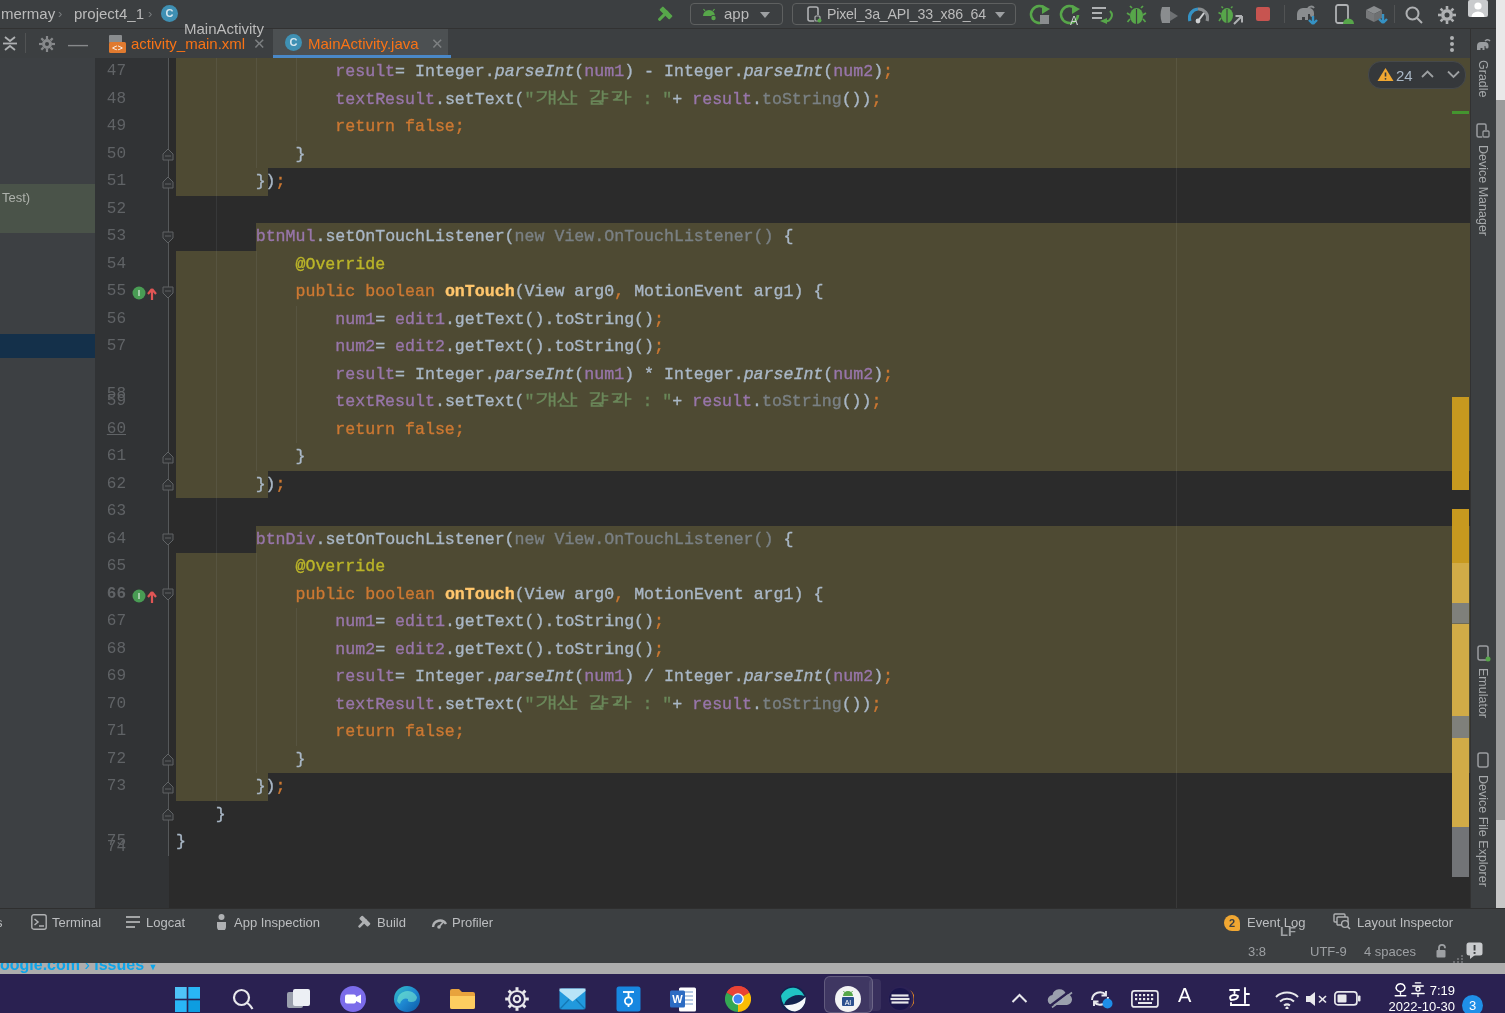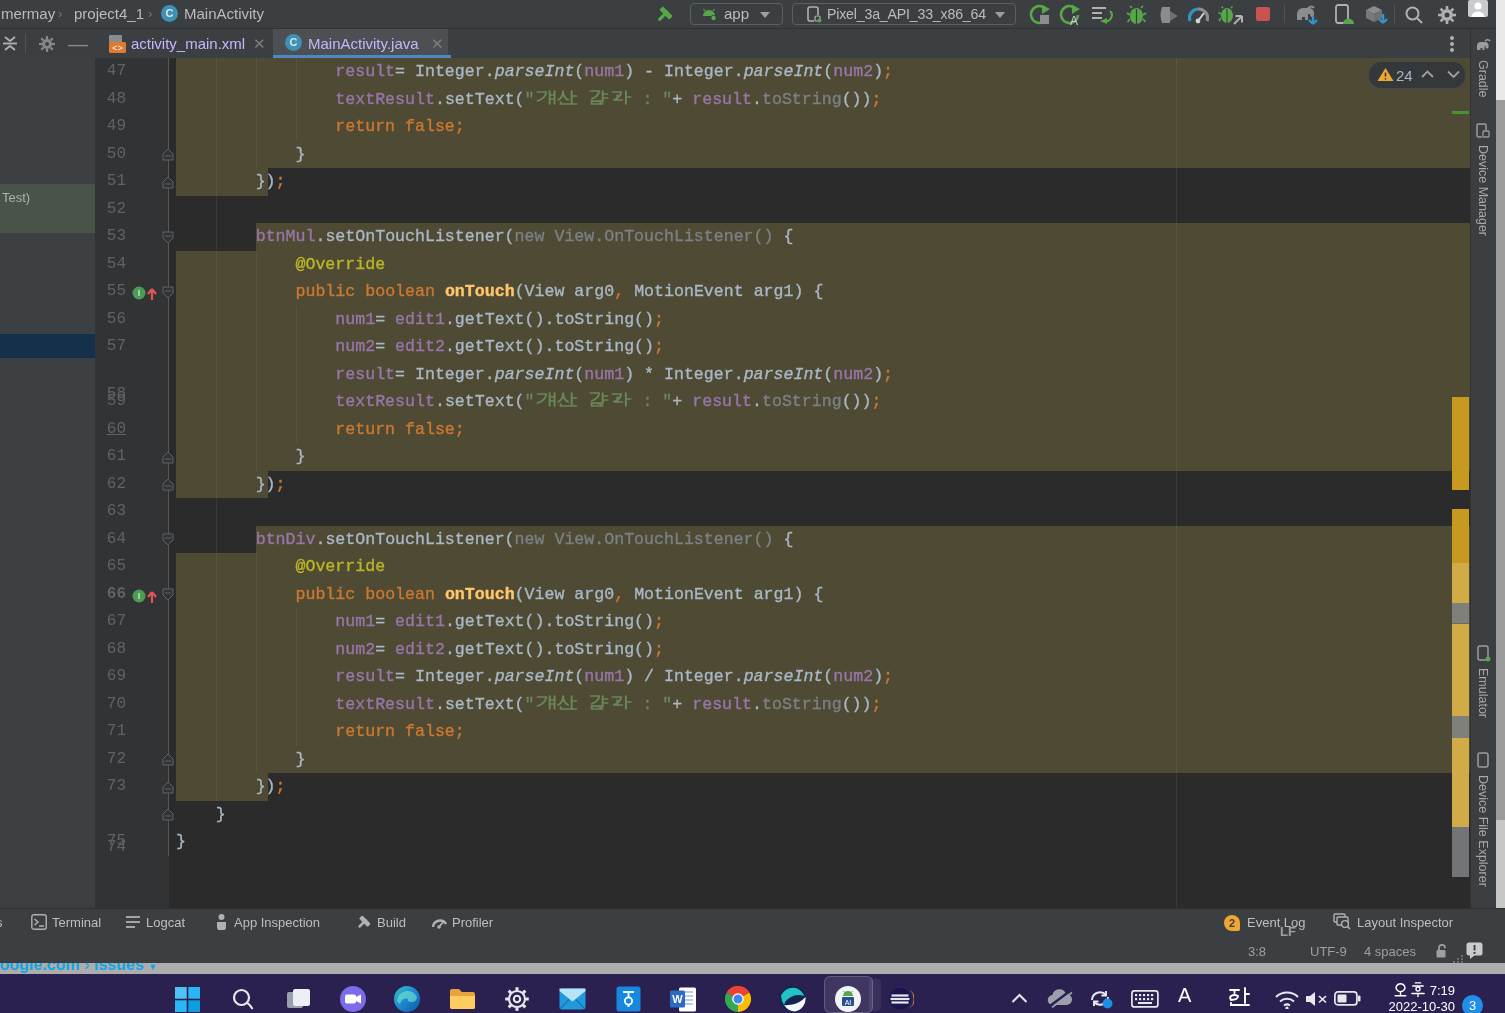--- a/index.html
+++ b/index.html
@@ -9,21 +9,21 @@
 #stage{position:relative;width:1233px;height:1013px;}
 
 #topbar{left:0;top:0;width:1505px;height:28px;background:#3c3f41;}
 #tabbar{left:0;top:28px;width:1505px;height:30px;background:#3c3f41;border-top:1px solid #323232;}
 .crumb{color:#bbbbbb;font-size:15px;line-height:28px;}
 .crumbsep{color:#787b7d;font-size:13px;line-height:28px;}
 .cicon{width:17px;height:17px;border-radius:50%;background:#3f90b3;color:#d6e6ee;font-size:11px;
   font-weight:bold;text-align:center;line-height:17px;}
 #tab2{left:273px;top:29px;width:175px;height:29px;background:#4c5052;}
 #tabul{left:273px;top:55px;width:178px;height:3px;background:#4a88c7;}
-.tabtxt{color:#c4b5fd;font-size:15px;line-height:29px;}
+.tabtxt{color:#f97316;font-size:15px;line-height:29px;}
 .tabx{color:#7d8082;font-size:15px;line-height:29px;}
 
 #leftpanel{left:0;top:58px;width:95px;height:850px;background:#3d4043;}
 #lp-test{left:0;top:184px;width:95px;height:49px;background:#4a5349;color:#aeb2ac;font-size:13px;}
 #lp-blue{left:0;top:334px;width:95px;height:24px;background:#14304a;}
 #gutter{left:95px;top:58px;width:74px;height:850px;background:#313335;}
 #editor{left:169px;top:58px;width:1301px;height:850px;background:#2b2b2b;}
 .olive{background:#4e4a33;}
 .lnum{position:absolute;width:50px;text-align:right;color:#606366;
   font-family:"Liberation Mono",monospace;font-size:16px;line-height:27.5px;}
@@ -66,21 +66,21 @@
 <body>
 <div id="stage">
   <div class="abs" id="topbar"></div>
   <div class="abs" id="tabbar"></div>
 
   <div class="abs crumb" style="left:1px;top:0;">mermay</div>
   <div class="abs crumbsep" style="left:58px;top:0;">›</div>
   <div class="abs crumb" style="left:74px;top:0;">project4_1</div>
   <div class="abs crumbsep" style="left:148px;top:0;">›</div>
   <div class="abs cicon" style="left:161px;top:5px;">C</div>
-  <div class="abs crumb" style="left:184px;top:0;">MainActivity</div>
+  <div class="abs crumb" style="left:184px;top:15px;">MainActivity</div>
   <div id="topicons">
       <svg class="abs" style="left:654px;top:3px;" width="22" height="22" viewBox="0 0 22 22">
         <g transform="rotate(45 11 11)">
           <rect x="4" y="7" width="14" height="5" rx="1" fill="#57a64a"></rect>
           <rect x="9.5" y="7" width="3" height="13" rx="1" fill="#57a64a"></rect>
         </g>
       </svg>
 <div class="abs" style="left:690px;top:3px;width:93px;height:22px;border:1px solid #5e6060;border-radius:4px;"></div>
 <svg class="abs" style="left:700px;top:6px;" width="18" height="16" viewBox="0 0 18 16">
         <path d="M3 10 a6 6 0 0 1 12 0 z" fill="#57a64a"></path>

